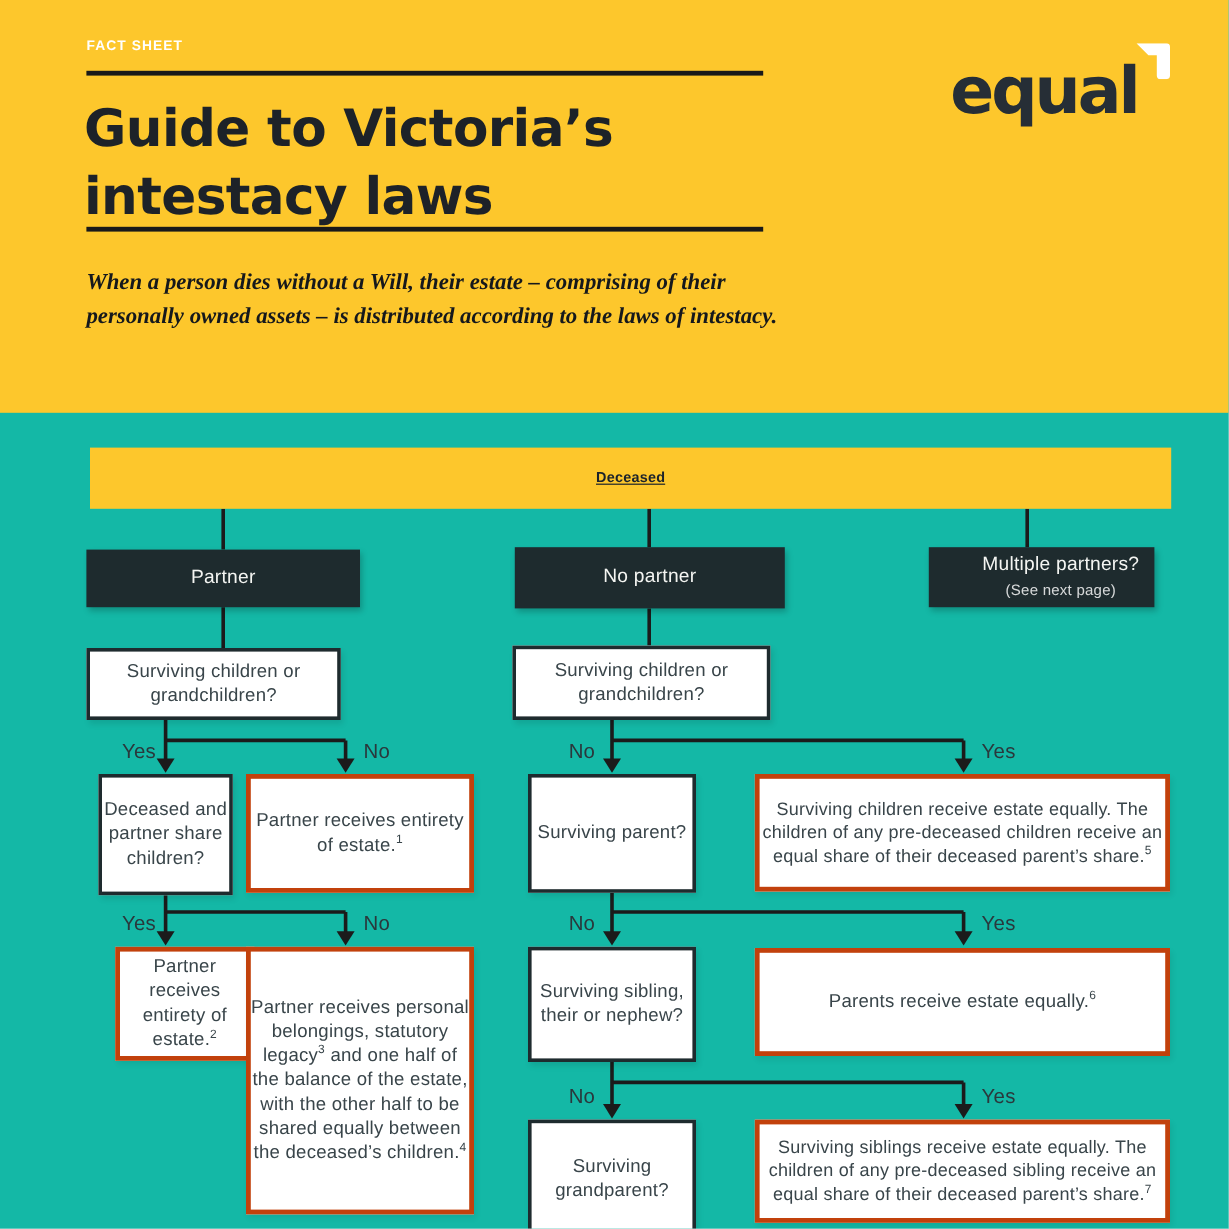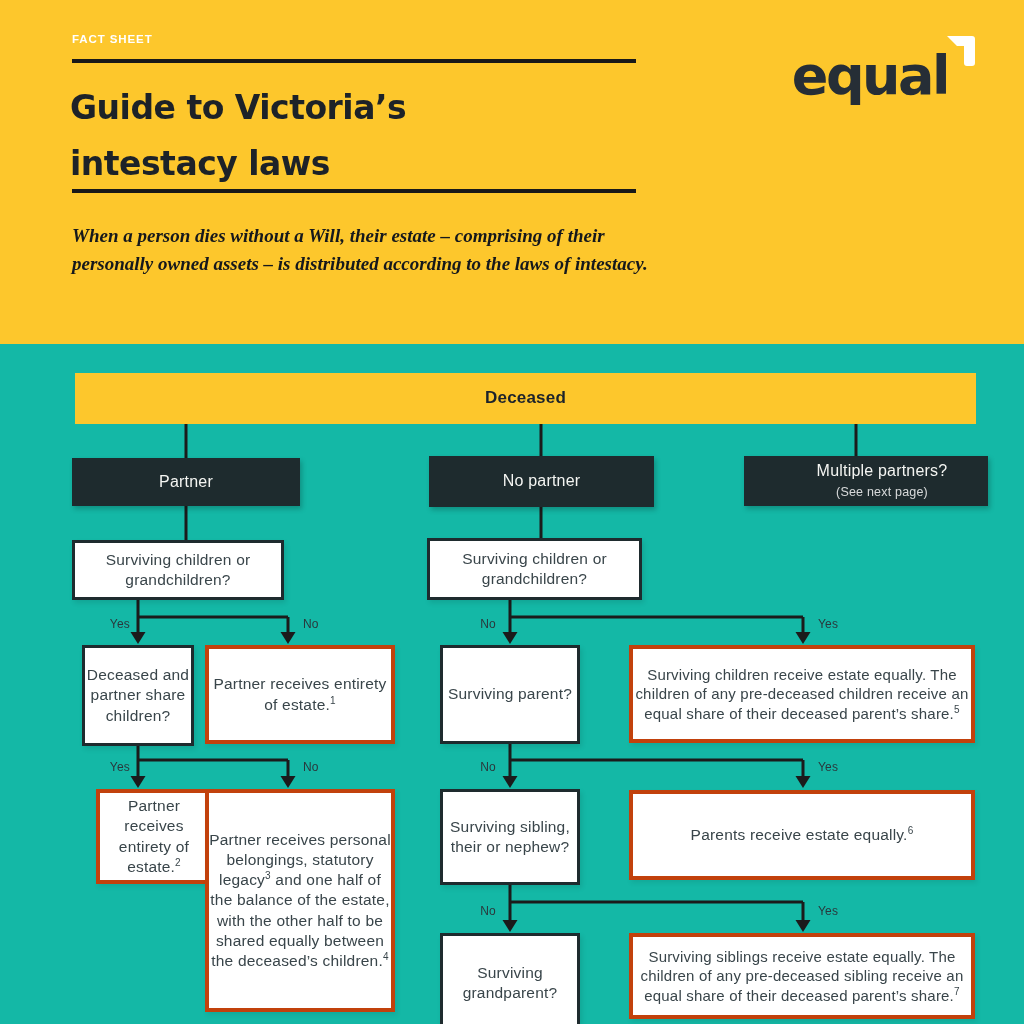--- a/index.html
+++ b/index.html
@@ -13,52 +13,52 @@
   .kicker {
     position:absolute; left:72px; top:33px; font-size:11.5px; font-weight:bold;
     letter-spacing:0.9px; color:#ffffff;
   }
   .rule { position:absolute; left:72px; width:564px; height:4px; background:#191919; }
   .rule-top { top:59px; }
   .rule-bottom { top:189px; }
   .title {
     position:absolute; left:70px; top:80px; width:600px;
     font-family:"DejaVu Sans","Liberation Sans",sans-serif;
-    font-size:33px; line-height:56px; font-weight:bold; letter-spacing:-0.5px;
+    font-size:43px; line-height:56px; font-weight:bold; letter-spacing:-0.5px;
     color:#1d2228;
   }
   .intro {
     position:absolute; left:72px; top:222px; width:578px;
     font-family:"Liberation Serif", serif; font-style:italic; font-weight:bold;
     font-size:19px; line-height:27.5px; color:#15181c;
   }
   .logo-text {
     position:absolute; top:49px; right:76px; line-height:1;
     font-family:"DejaVu Sans","Liberation Sans",sans-serif;
     font-size:54px; font-weight:bold; letter-spacing:-2.5px; color:#262e36;
   }
   .logo-mark { position:absolute; top:36px; right:49px; width:28px; height:30px; }
   
   .connectors { position:absolute; left:0; top:0; width:1024px; height:1024px; }
   .box {
     position:absolute; display:flex; flex-direction:column;
     align-items:center; justify-content:center; text-align:center;
     font-size:15.5px; line-height:1.3; letter-spacing:0.2px;
   }
-  .bar  { background:#FDC72C; color:#1c232b; font-weight:bold; font-size:17px; }
+  .bar  { background:#FDC72C; color:#1c232b; font-weight:bold; font-size:12px;text-decoration:underline; }
   .dark { background:#1E2B2E; color:#f4f5f2; font-size:16px;
           box-shadow:2px 3px 5px rgba(0,0,0,0.22); }
   .dark .sub { font-size:12.5px; color:rgba(255,255,255,0.82); margin-top:2px; }
   .q    { background:#ffffff; border:3px solid #1E2B2E; color:#39454a;
           box-shadow:2px 3px 5px rgba(0,0,0,0.10); }
   .out  { background:#ffffff; border:4px solid #c2410c; color:#39454a;
           box-shadow:2px 3px 5px rgba(0,0,0,0.08); padding:4px 0; }
   .out-sm { font-size:15px; }
   sup { font-size:10px; line-height:0; }
-  .lbl { position:absolute; font-size:12px; color:#2a383c; letter-spacing:0.2px; }
+  .lbl { position:absolute; font-size:17px; color:#2a383c; letter-spacing:0.2px; }
   .lbl-r { text-align:right; width:44px; }
 </style>
 </head>
 <body>
 
 <div class="page">
 
   <div class="hero">
     <div class="kicker">FACT SHEET</div>
     <div class="rule rule-top"></div>
@@ -104,21 +104,21 @@
   <div class="box bar" style="left:75px; top:373px; width:901px; height:51px;">
     <span>Deceased</span>
   </div>
 
   <div class="box dark" style="left:72px; top:458px; width:228px; height:48px;">
     <span>Partner</span>
   </div>
   <div class="box dark" style="left:429px; top:456px; width:225px; height:51px;">
     <span>No partner</span>
   </div>
-  <div class="box dark" style="left:744px; top:456px; width:244px; height:50px;padding-left:32px;">
+  <div class="box dark" style="left:774px; top:456px; width:188px; height:50px;padding-left:32px;">
     <span>Multiple partners?</span>
     <span class="sub">(See next page)</span>
   </div>
 
   <div class="box q" style="left:72px; top:540px; width:212px; height:60px;">
     <span>Surviving children or grandchildren?</span>
   </div>
   <div class="box q" style="left:427px; top:538px; width:215px; height:62px;">
     <span>Surviving children or grandchildren?</span>
   </div>

